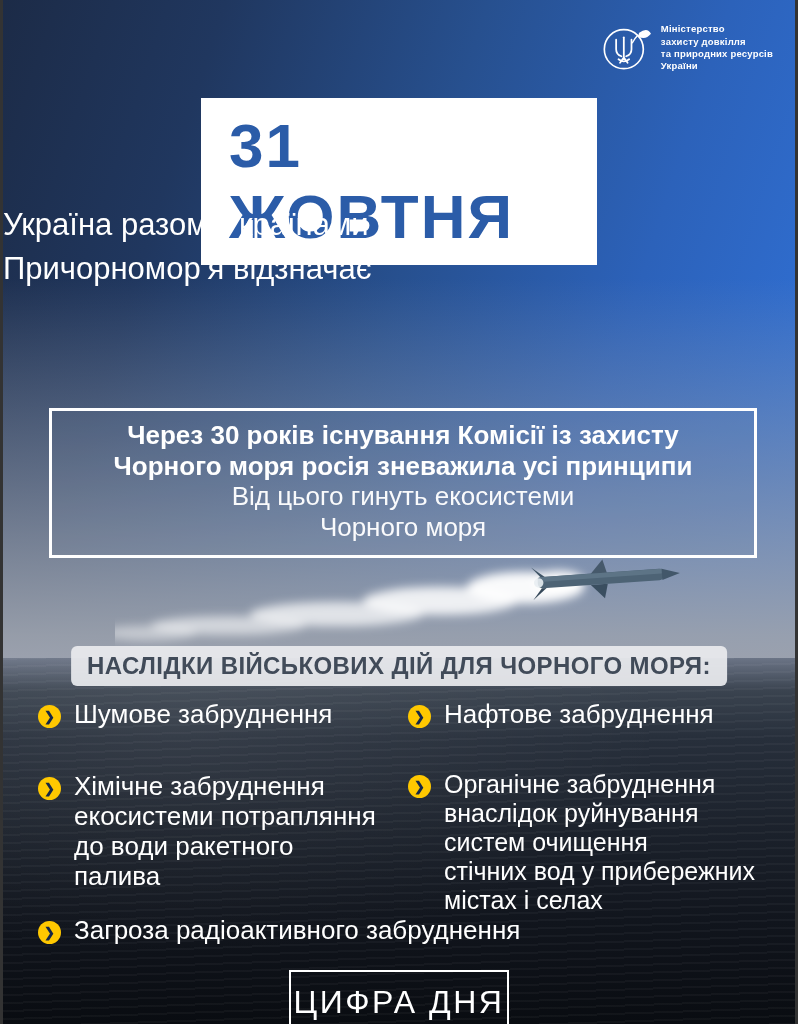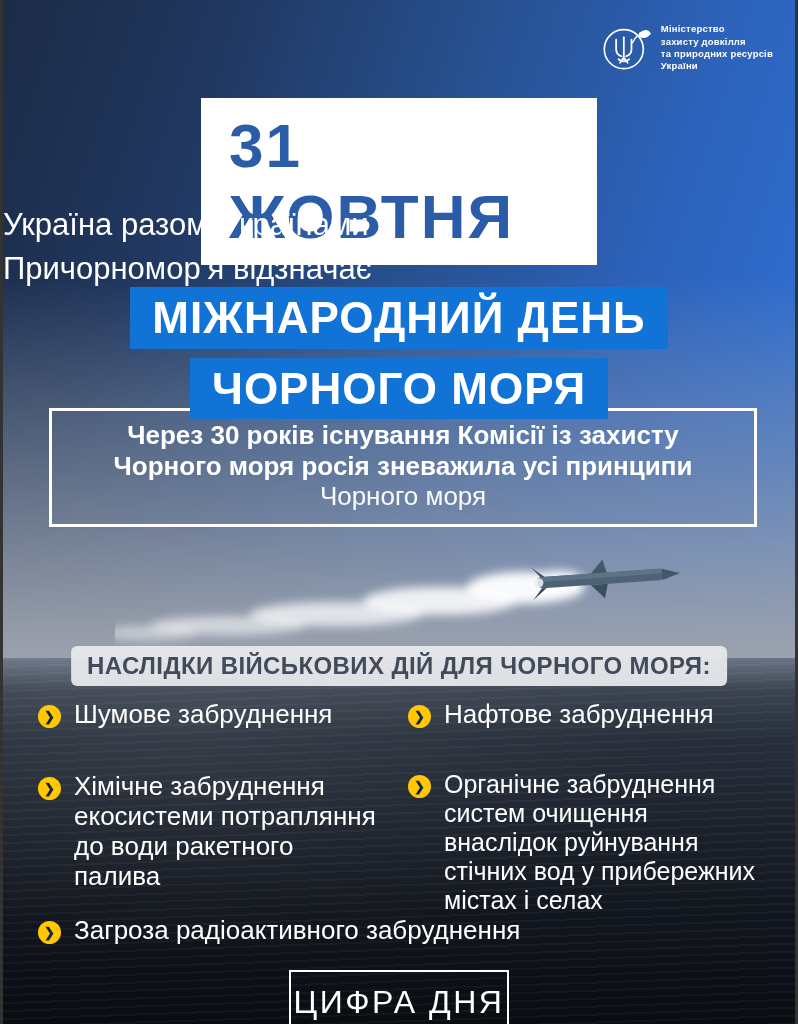--- a/index.html
+++ b/index.html
@@ -146,28 +146,25 @@
 
   <div class="date-banner">
     <span>31 ЖОВТНЯ</span>
   </div>
 
   <div class="subtitle">
     <div>Україна разом з країнами</div>
     <div>Причорномор’я відзначає</div>
   </div>
 
-  <div class="title-wrap">
-    <span class="title-line">МІЖНАРОДНИЙ ДЕНЬ</span>
-    <span class="title-line">ЧОРНОГО МОРЯ</span>
-  </div>
 
   <div class="info-box">
     <div class="line-bold">Через 30 років існування Комісії із захисту</div>
     <div class="line-bold">Чорного моря росія зневажила усі принципи</div>
+    <div class="line-reg">Від цього гинуть екосистеми</div>
     <div class="line-reg">Чорного моря</div>
   </div>
 
   <div class="badge">
     <span>НАСЛІДКИ ВІЙСЬКОВИХ ДІЙ ДЛЯ ЧОРНОГО МОРЯ:</span>
   </div>
 
   <div class="bullet b-r1-l">
     <span class="bullet-icon">❯</span>
     <div class="bullet-lines">
@@ -189,22 +186,22 @@
       <div>екосистеми потрапляння</div>
       <div>до води ракетного</div>
       <div>палива</div>
     </div>
   </div>
 
   <div class="bullet b-r2-r">
     <span class="bullet-icon">❯</span>
     <div class="bullet-lines">
       <div>Органічне забруднення</div>
+      <div>внаслідок руйнування</div>
       <div>систем очищення</div>
-      <div>внаслідок руйнування</div>
       <div>стічних вод у прибережних</div>
       <div>містах і селах</div>
     </div>
   </div>
 
   <div class="bullet b-r3">
     <span class="bullet-icon">❯</span>
     <div class="bullet-lines">
       <div>Загроза радіоактивного забруднення</div>
     </div>

